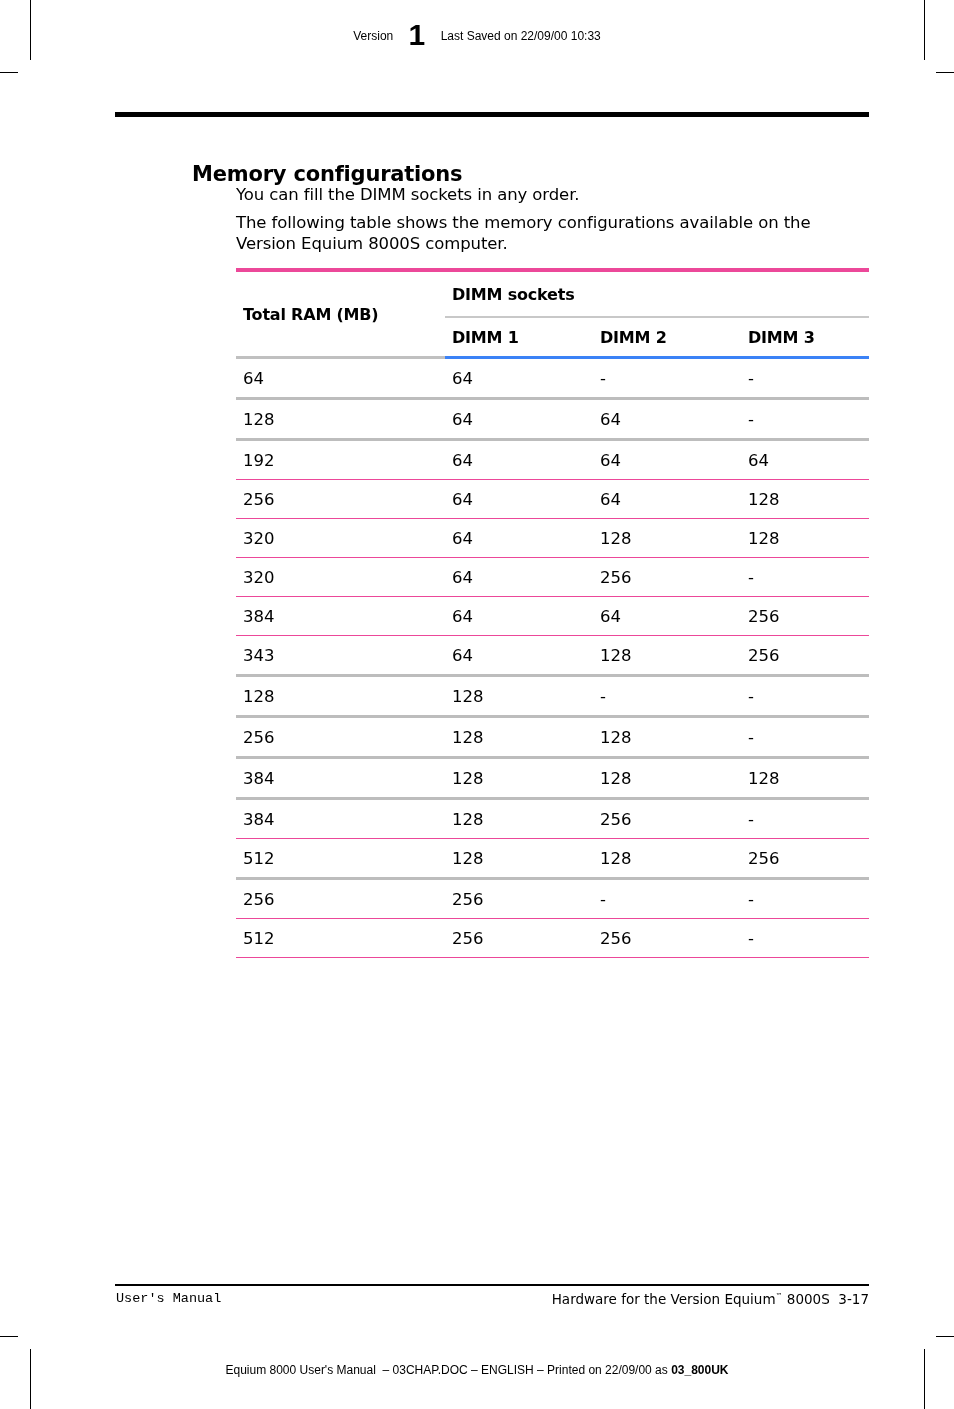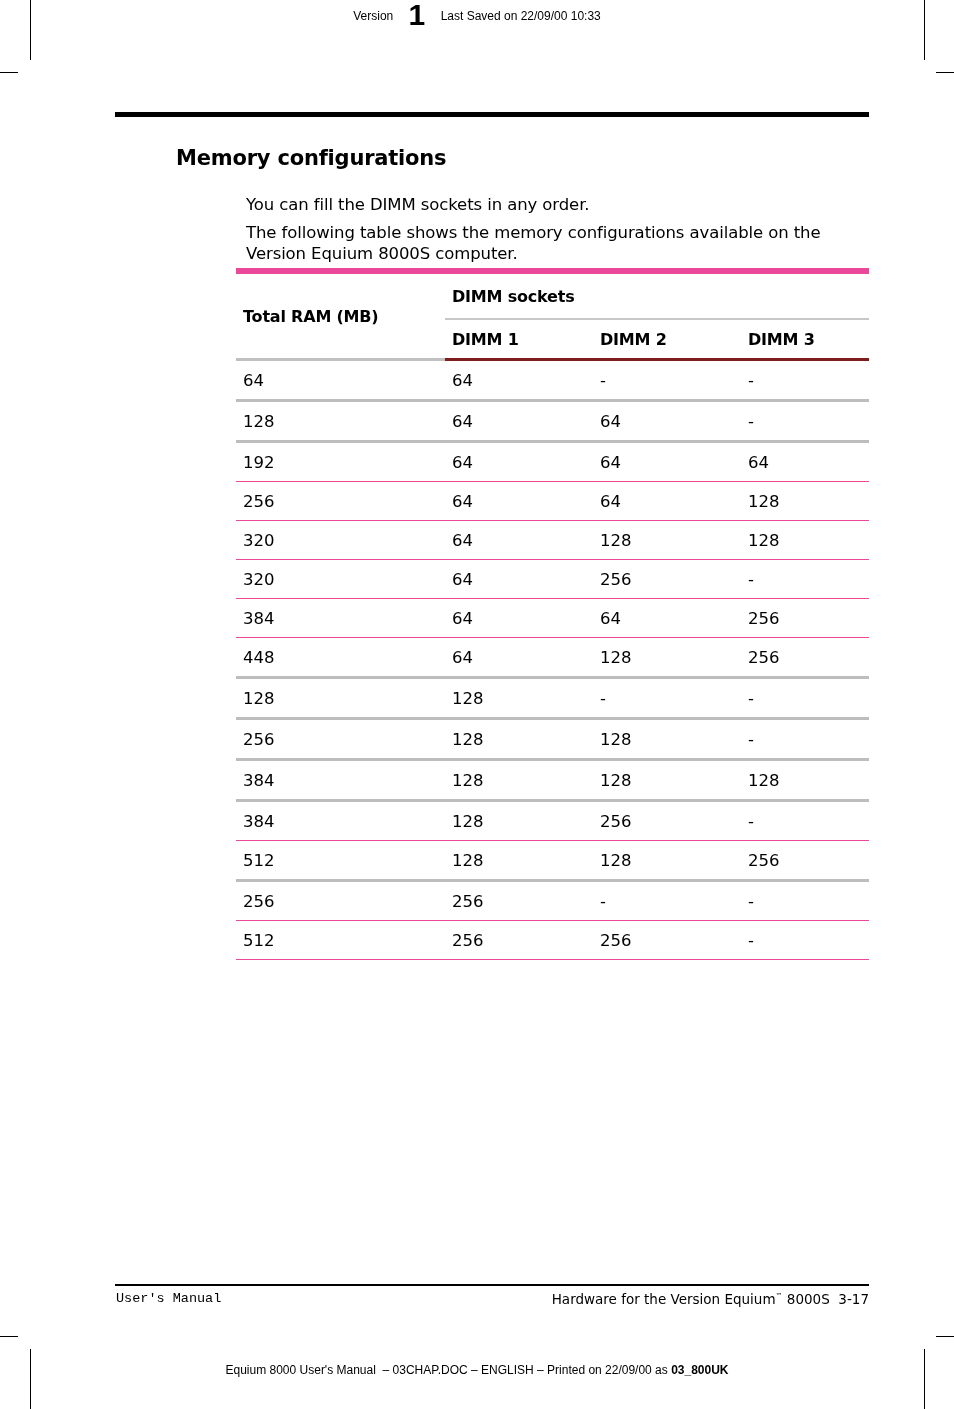--- a/index.html
+++ b/index.html
@@ -16,21 +16,21 @@
       font-family: "Liberation Sans", sans-serif;
     }
     
     .crop { position: absolute; background: #000; }
     .crop.v { width: 1px; }
     .crop.h { height: 1px; }
 
     
     .version-bar {
       position: absolute;
-      top: 0;
+      top: 20px;
       left: 0;
       width: 954px;
       text-align: center;
       font-family: "Liberation Sans", sans-serif;
       font-size: 12px;
       line-height: 30px;
       white-space: nowrap;
     }
     .version-bar .vlabel { vertical-align: middle; }
     .version-bar .vnum {
@@ -54,70 +54,70 @@
     }
 
     .section-title {
       position: absolute;
       left: 176px;
       top: 146px;
       font-family: "DejaVu Sans", sans-serif;
       font-size: 21px;
       font-weight: bold;
       letter-spacing: -0.2px;
-      margin: 0;
+      margin: 16px;
     }
 
     .body-text {
       position: absolute;
       left: 236px;
       width: 633px;
       font-family: "DejaVu Sans", sans-serif;
       font-size: 16.5px;
       line-height: 21px;
-      margin: 10px;
+      margin: 0;
       letter-spacing: -0.1px;
     }
     .p1 { top: 184px; }
     .p2 { top: 212px; }
 
     
     .mem-table {
       position: absolute;
       left: 236px;
       top: 268px;
       width: 633px;
       border-collapse: collapse;
       font-family: "DejaVu Sans", sans-serif;
       font-size: 16.5px;
     }
     .mem-table th, .mem-table td {
       text-align: left;
       padding: 0 0 0 7px;
       vertical-align: middle;
     }
-    .mem-table thead tr.top th { border-top: 6px solid #ec4899; }
+    .mem-table thead tr.top th { border-top: 4px solid #ec4899; }
     .mem-table th {
       font-weight: bold;
       font-size: 16px;
       letter-spacing: -0.2px;
     }
     .mem-table th.ram-head {
       height: 84px;
       vertical-align: middle;
       border-bottom: 3px solid #c0c0c0;
       width: 202px;
     }
     .mem-table th.sockets-head {
       height: 44px;
       border-bottom: 2px solid #c8c8c8;
     }
     .mem-table th.dimm-head {
       height: 38px;
-      border-bottom: 3px solid #7f1d1d;
+      border-bottom: 3px solid #3b82f6;
       margin-top: 28px;
     }
     .mem-table td {
       height: 38px;
       border-bottom: 1px solid #ec4899;
     }
     .mem-table tr.thick td { border-bottom: 3px solid #bdbdbd; }
     .mem-table .c2 { width: 141px; }
     .mem-table .c3 { width: 141px; }
 
@@ -230,21 +230,21 @@
       <td>256</td>
       <td>-</td>
     </tr>
     <tr>
       <td>384</td>
       <td>64</td>
       <td>64</td>
       <td>256</td>
     </tr>
     <tr class="thick">
-      <td>448</td>
+      <td>343</td>
       <td>64</td>
       <td>128</td>
       <td>256</td>
     </tr>
     <tr class="thick">
       <td>128</td>
       <td>128</td>
       <td>-</td>
       <td>-</td>
     </tr>

